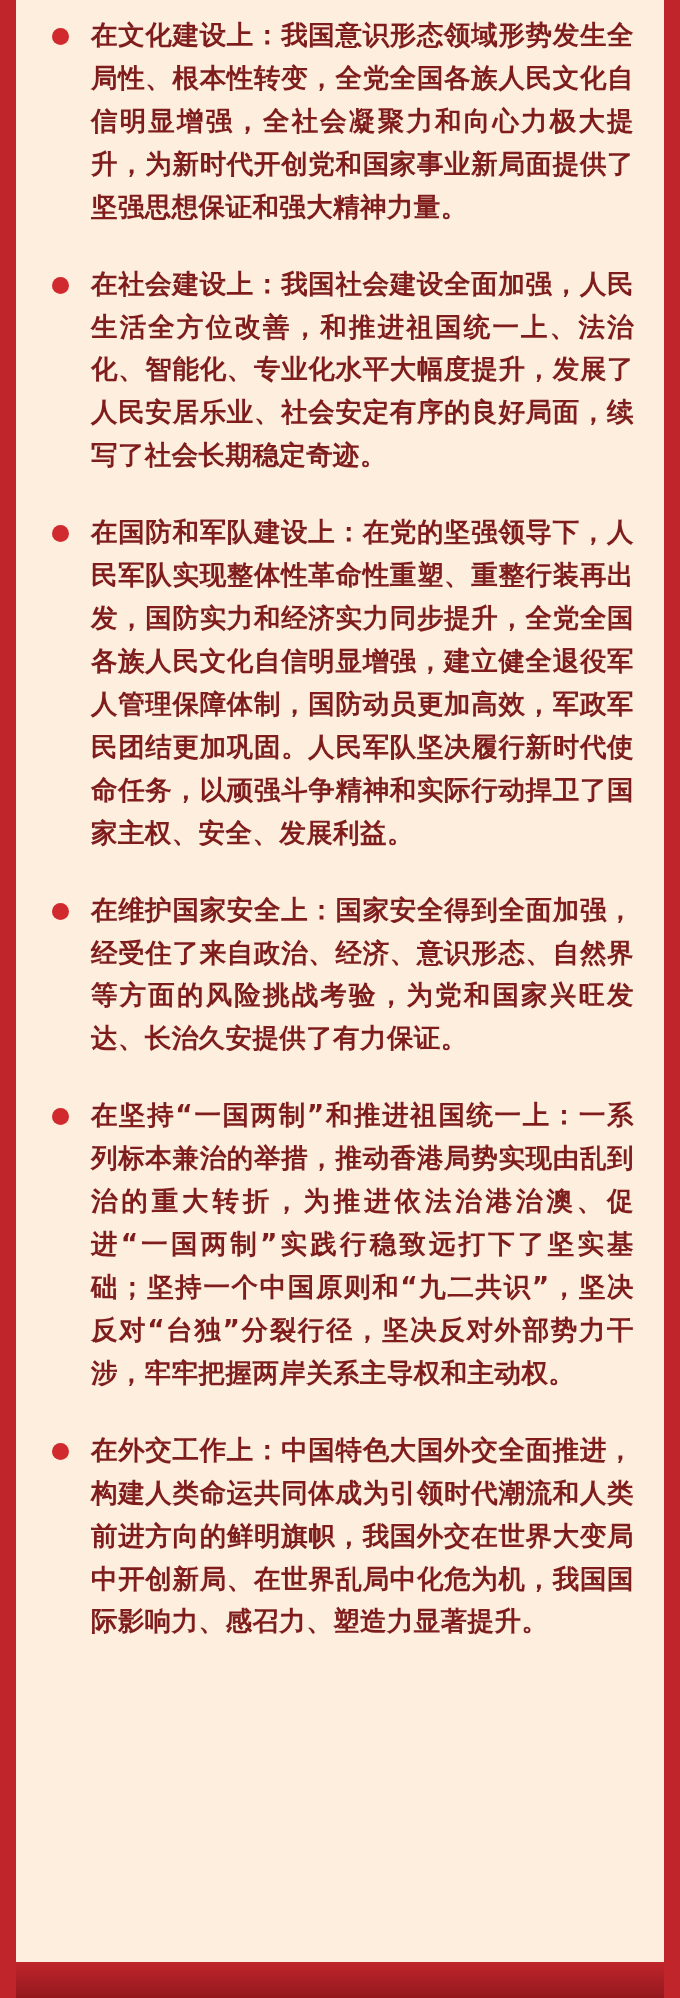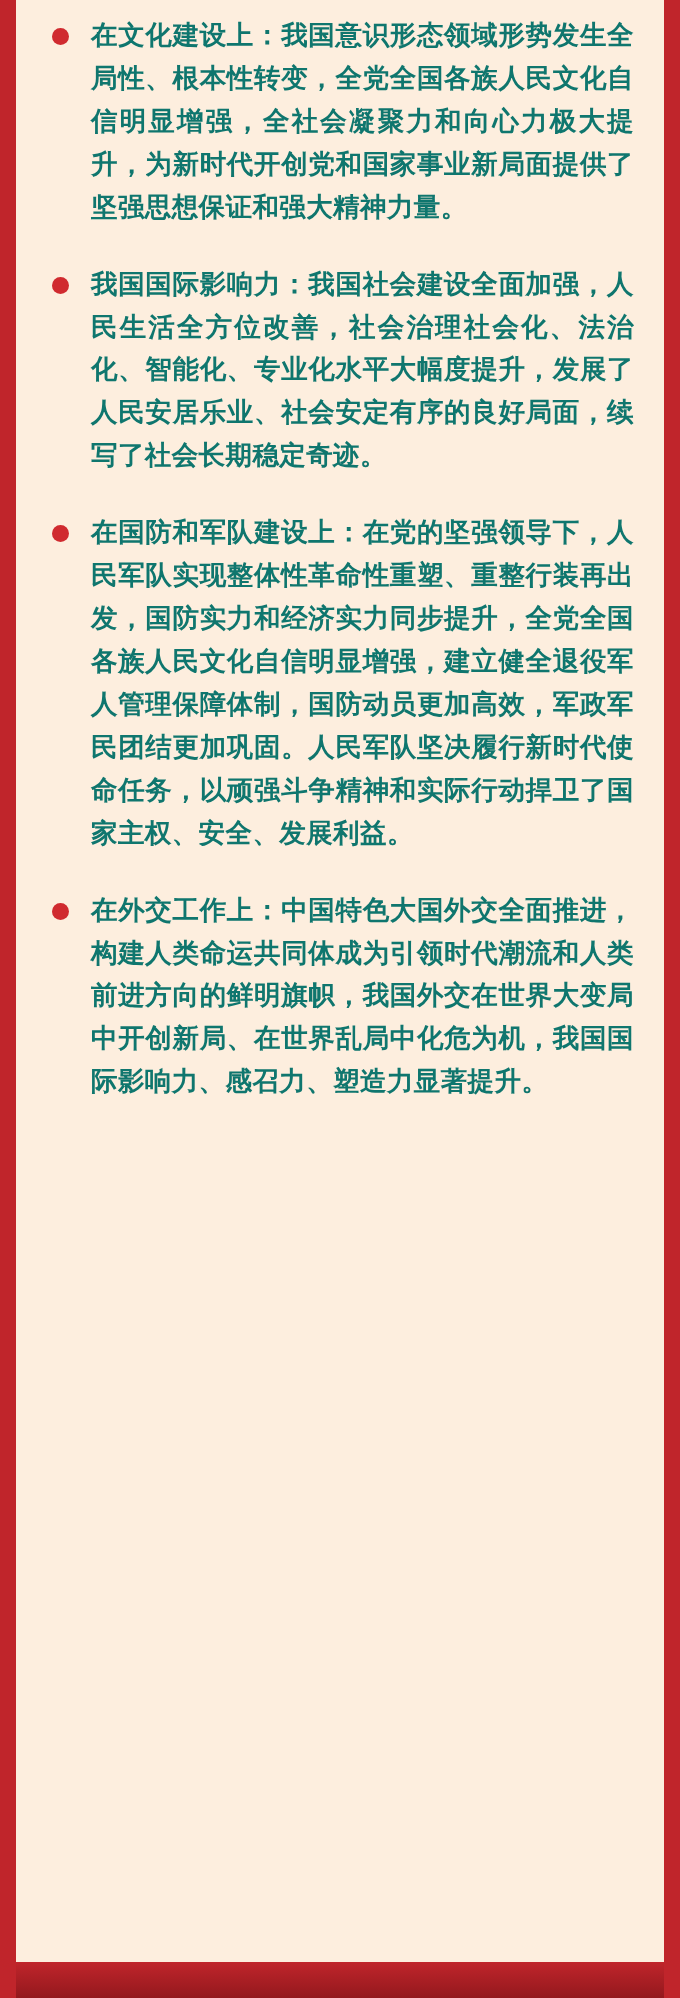--- a/index.html
+++ b/index.html
@@ -54,21 +54,21 @@
     width: 17px;
     height: 17px;
     border-radius: 50%;
     background: #d02a2f;
     margin-top: 14px;
     margin-right: 22px;
     margin-left: 6px;
   }
   .para {
     flex: 1 1 auto;
-    color: #0f766e;
+    color: #7f1d1d;
     font-size: 26.5px;
     line-height: 1.62;
     letter-spacing: 0.4px;
     text-align: justify;
     text-justify: inter-ideograph;
     font-weight: 700;
     margin: 0;
   }
   .bottom-shadow {
     position: absolute;
@@ -85,25 +85,33 @@
 
 <div class="page">
   <div class="card">
     <ul class="bullet-list">
       <li class="bullet-item">
         <span class="dot"></span>
         <p class="para">在文化建设上：我国意识形态领域形势发生全局性、根本性转变，全党全国各族人民文化自信明显增强，全社会凝聚力和向心力极大提升，为新时代开创党和国家事业新局面提供了坚强思想保证和强大精神力量。</p>
       </li>
       <li class="bullet-item">
         <span class="dot"></span>
-        <p class="para">我国国际影响力：我国社会建设全面加强，人民生活全方位改善，社会治理社会化、法治化、智能化、专业化水平大幅度提升，发展了人民安居乐业、社会安定有序的良好局面，续写了社会长期稳定奇迹。</p>
+        <p class="para">在社会建设上：我国社会建设全面加强，人民生活全方位改善，和推进祖国统一上、法治化、智能化、专业化水平大幅度提升，发展了人民安居乐业、社会安定有序的良好局面，续写了社会长期稳定奇迹。</p>
       </li>
       <li class="bullet-item">
         <span class="dot"></span>
         <p class="para">在国防和军队建设上：在党的坚强领导下，人民军队实现整体性革命性重塑、重整行装再出发，国防实力和经济实力同步提升，全党全国各族人民文化自信明显增强，建立健全退役军人管理保障体制，国防动员更加高效，军政军民团结更加巩固。人民军队坚决履行新时代使命任务，以顽强斗争精神和实际行动捍卫了国家主权、安全、发展利益。</p>
+      </li>
+      <li class="bullet-item">
+        <span class="dot"></span>
+        <p class="para">在维护国家安全上：国家安全得到全面加强，经受住了来自政治、经济、意识形态、自然界等方面的风险挑战考验，为党和国家兴旺发达、长治久安提供了有力保证。</p>
+      </li>
+      <li class="bullet-item">
+        <span class="dot"></span>
+        <p class="para">在坚持“一国两制”和推进祖国统一上：一系列标本兼治的举措，推动香港局势实现由乱到治的重大转折，为推进依法治港治澳、促进“一国两制”实践行稳致远打下了坚实基础；坚持一个中国原则和“九二共识”，坚决反对“台独”分裂行径，坚决反对外部势力干涉，牢牢把握两岸关系主导权和主动权。</p>
       </li>
       <li class="bullet-item">
         <span class="dot"></span>
         <p class="para">在外交工作上：中国特色大国外交全面推进，构建人类命运共同体成为引领时代潮流和人类前进方向的鲜明旗帜，我国外交在世界大变局中开创新局、在世界乱局中化危为机，我国国际影响力、感召力、塑造力显著提升。</p>
       </li>
     </ul>
   </div>
   <div class="bottom-shadow"></div>
 </div>
 

